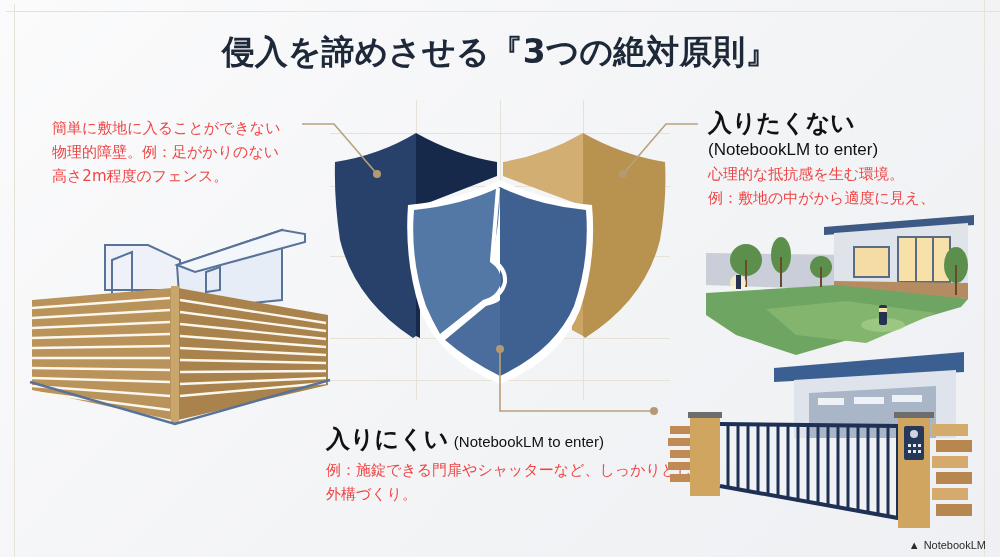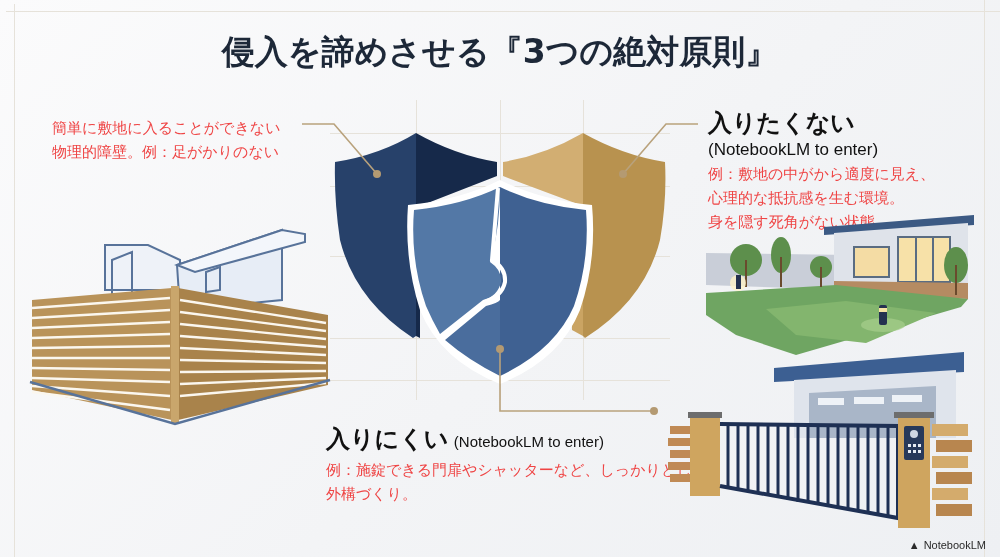--- a/index.html
+++ b/index.html
@@ -42,32 +42,32 @@
 <div class="grid-line" style="left:330px;top:338px;width:340px;height:1px;"></div>
 <div class="grid-line" style="left:330px;top:380px;width:340px;height:1px;"></div>
 <div class="grid-line" style="left:984px;top:0px;width:1px;height:557px;"></div>
 
 <h1 class="title">侵入を諦めさせる『3つの絶対原則』</h1>
 
 <div class="block" style="left:52px;top:112px;">
   <div class="desc">
     <div>簡単に敷地に入ることができない</div>
     <div>物理的障壁。例：足がかりのない</div>
+    <div>高さ2m程度のフェンス。</div>
   </div>
 </div>
 
 <div class="block" style="left:708px;top:110px;">
   <div class="heading">
     <span class="jp">入りたくない</span>
   </div>
   <div class="en-line">(NotebookLM to enter)</div>
   <div class="desc" style="margin-top:2px;">
+    <div>心理的な抵抗感を生む環境。</div>
     <div>例：敷地の中がから適度に見え、</div>
-    <div>心理的な抵抗感を生む環境。</div>
-    <div>身を隠す死角がない状態。</div>
   </div>
 </div>
 
 <div class="block" style="left:326px;top:426px;">
   <div class="heading">
     <span class="jp">入りにくい</span>
     <span class="en">(NotebookLM to enter)</span>
   </div>
   <div class="desc">
     <div>例：施錠できる門扉やシャッターなど、しっかりとした</div>

